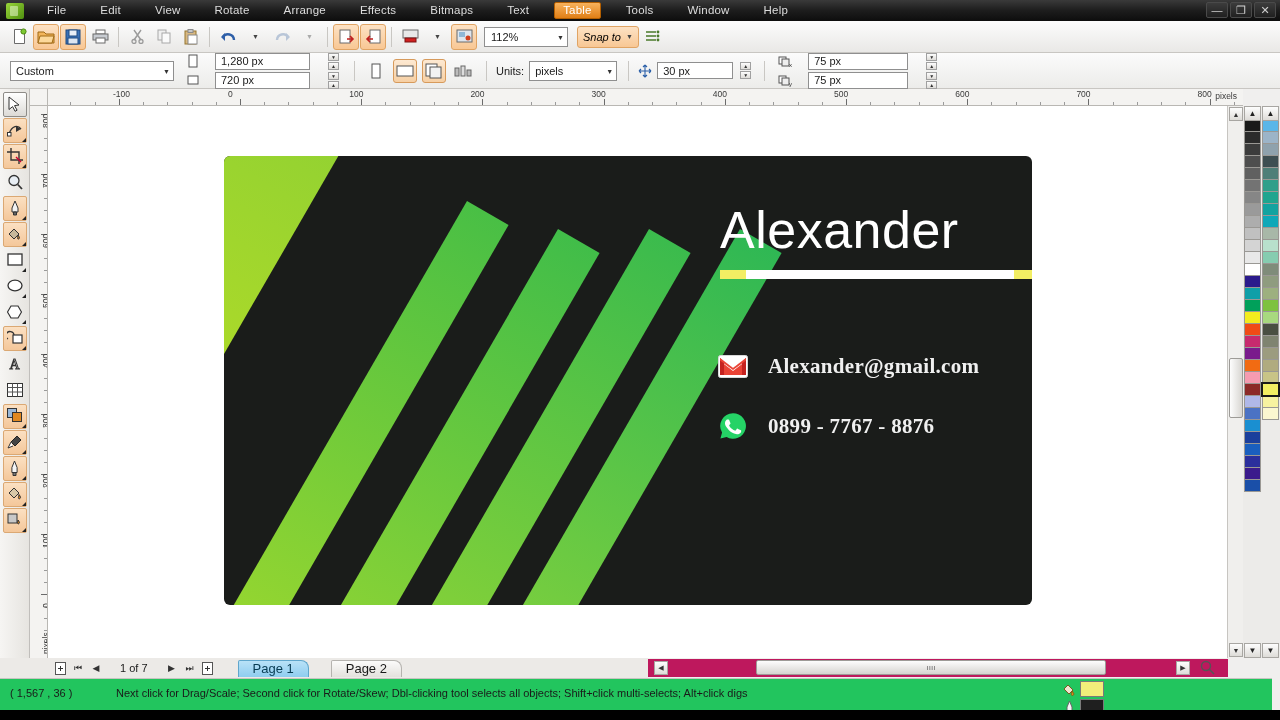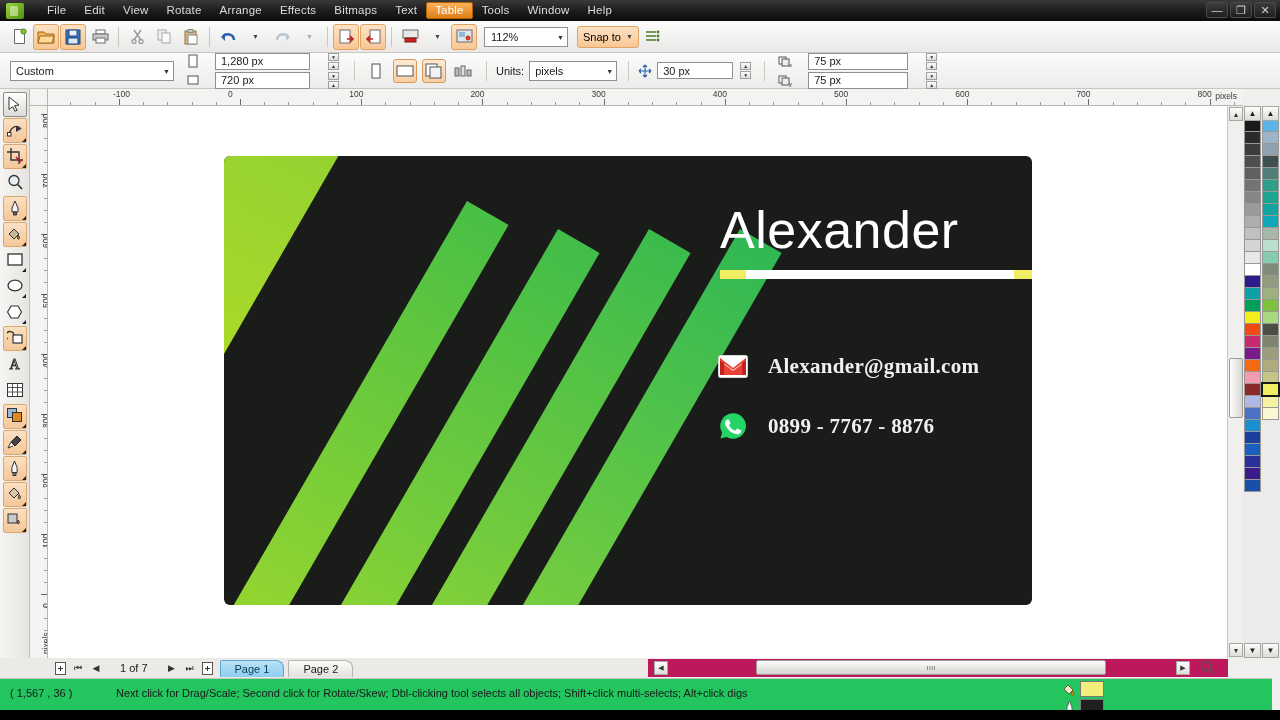--- a/index.html
+++ b/index.html
@@ -21,21 +21,21 @@
   .app-logo {
     width:18px; height:16px; margin-left:6px;
     background: linear-gradient(135deg,#9ad63a,#4f8f10);
     border-radius:2px;
     position:relative;
   }
   .app-logo::after{
     content:""; position:absolute; left:4px; top:3px; width:8px;height:10px;
     background:#e8f5d0; border-radius:1px; opacity:.55;
   }
-  .menubar { display:flex; align-items:center; margin-left:14px; height:21px; }
+  .menubar { display:flex; align-items:center; margin-left:14px; height:21px;gap:16px; }
   .menu-item {
     color:#ddd; padding:3px 9px; font-size:11.5px; letter-spacing:.2px;
     white-space:nowrap; height:17px; line-height:11px; border-radius:2px;
   }
   .menu-item.active {
     background: linear-gradient(to bottom,#f8b25c,#e07f16);
     color:#fff; border:1px solid #b45f00;
     padding:2px 8px;
   }
   .win-btns { position:absolute; right:4px; top:2px; display:flex; gap:2px; }
@@ -65,21 +65,21 @@
     display:flex; align-items:center; padding-left:6px; font-size:11px;
     color:#1a1a1a; margin-left:6px; position:relative;
   }
   .zoom-combo .arrow, .combo .arrow {
     position:absolute; right:3px; top:50%; transform:translateY(-50%);
     font-size:7px; color:#333;
   }
   .snapto {
     height:22px; margin-left:8px; display:flex; align-items:center; gap:4px;
     background: linear-gradient(to bottom,#fde2c4,#f8c794);
-    border:1px solid #e0a464; border-radius:3px; padding:0 5px; font-size:11px;
+    border:1px solid #e0a464; border-radius:3px; padding:0 5px; font-size:11px;font-style:italic;
   }
 
   
   .toolbar-prop {
     position:absolute; left:0; top:53px; width:1280px; height:36px;
     background: linear-gradient(to bottom,#fbfbfb,#ececea);
     border-bottom:1px solid #c8c6c2;
     display:flex; align-items:center; padding-left:10px; gap:5px;
   }
   .combo {
@@ -207,24 +207,24 @@
     position:absolute; left:48px; top:658px; width:600px; height:20px;
     background:#eceae7; display:flex; align-items:center; gap:2px; padding-left:4px;
   }
   .navbtn {
     width:16px; height:16px; display:flex; align-items:center; justify-content:center;
     font-size:9px; color:#333;
   }
   .pagecount { font-size:11px; color:#1a1a1a; margin:0 14px; }
   .ptab {
     height:17px; padding:0 14px; display:flex; align-items:center;
-    font-size:11px; color:#1a1a1a;
+    font-size:13px; color:#1a1a1a;
     background:linear-gradient(to bottom,#fbfbfa,#e3e1dd);
     border:1px solid #b5b3af; border-bottom:none;
-    border-radius:2px 8px 0 0; margin-left:2px;
+    border-radius:2px 8px 0 0; margin-left:20px;
   }
   .ptab.active {
     background:linear-gradient(to bottom,#b9e2f7,#8fcdf0);
     border-color:#5fa6cc; color:#073b52;
   }
 
   
   .palette {
     position:absolute; left:1243px; top:106px; width:37px; height:552px;
     background:#ecebe9; display:flex; padding-top:1px;

